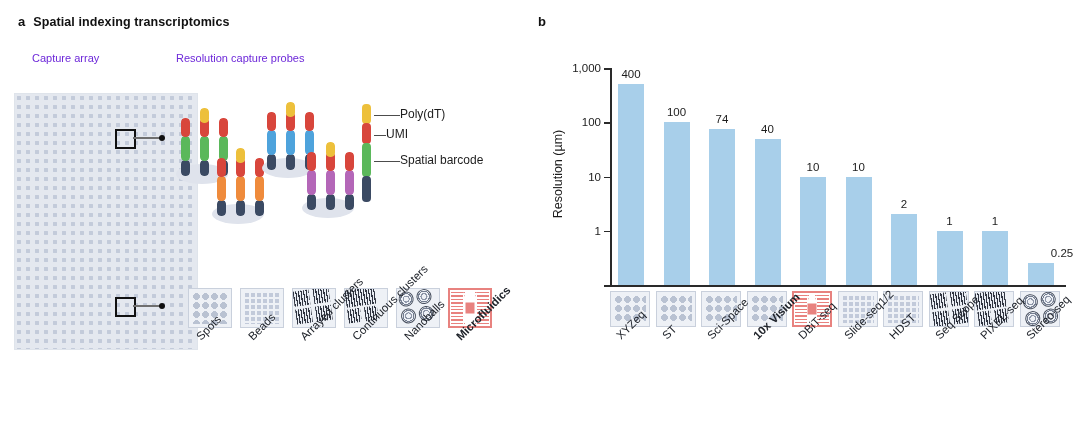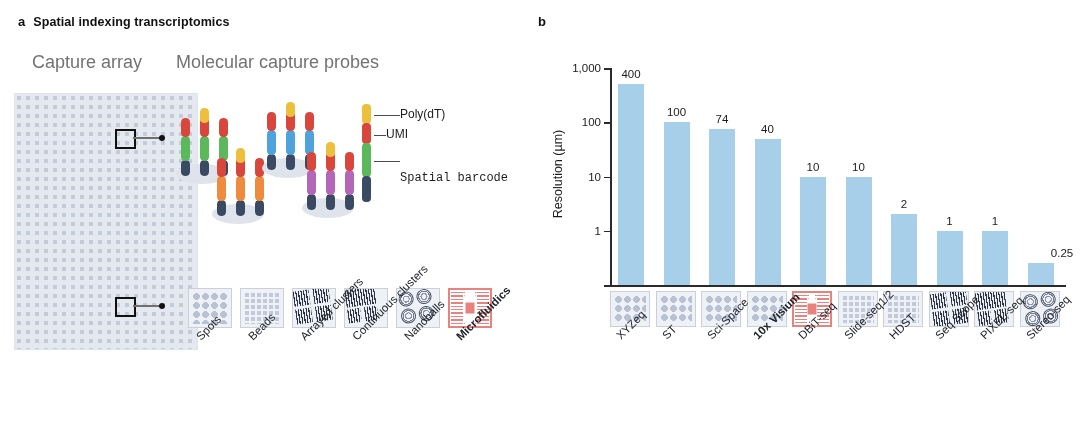--- a/index.html
+++ b/index.html
@@ -9,21 +9,21 @@
     color:#1a1a1a;
   }
   .panel{position:absolute;top:0;height:441px;}
   #panel-a{left:0;width:520px;}
   #panel-b{left:520px;width:560px;}
 
   .panel-head{position:absolute;top:14px;left:18px;display:flex;align-items:baseline;gap:8px;}
   .panel-letter{font-size:13px;font-weight:bold;color:#111;}
   .panel-title{font-size:12.5px;font-weight:bold;color:#111;letter-spacing:.1px;}
 
-  .sub-label{position:absolute;font-size:18px;color:#737373;}
+  .sub-label{position:absolute;font-size:11px;color:#6d28d9;}
 
   
   #capture-array{
     position:absolute;left:14px;top:93px;width:182px;height:255px;
     background:#e4e8ef;
     background-image:radial-gradient(circle at 4px 4px, #c3cbda 2.1px, rgba(0,0,0,0) 2.4px);
     background-size:9px 9px;
     border:1px solid #dfe4eb;
   }
   .callout-box{position:absolute;width:17px;height:16px;border:2px solid #111;background:transparent;}
@@ -83,21 +83,21 @@
 <body>
 
 <div class="panel" id="panel-a">
 
   <div class="panel-head">
     <span class="panel-letter">a</span>
     <span class="panel-title">Spatial indexing transcriptomics</span>
   </div>
 
   <div class="sub-label" style="left:32px;top:52px;">Capture array</div>
-  <div class="sub-label" style="left:176px;top:52px;">Molecular capture probes</div>
+  <div class="sub-label" style="left:176px;top:52px;">Resolution capture probes</div>
 
   <div id="capture-array"></div>
 
   <div class="callout-box" style="left:115px;top:129px;"></div>
   <div class="callout-line" style="left:133px;top:137px;width:28px;"></div>
   <div class="callout-dot" style="left:159px;top:135px;"></div>
 
   <div class="callout-box" style="left:115px;top:297px;"></div>
   <div class="callout-line" style="left:133px;top:305px;width:28px;"></div>
   <div class="callout-dot" style="left:159px;top:303px;"></div>
@@ -185,21 +185,21 @@
         <div style="position:absolute;left:10px;top:0px;width:9px;height:20px;background:#edc03b;border-radius:4px;"></div>
         <div style="position:absolute;left:10px;top:19px;width:9px;height:21px;background:#d8463c;border-radius:4px;"></div>
         <div style="position:absolute;left:10px;top:39px;width:9px;height:34px;background:#5bb85b;border-radius:4px;"></div>
         <div style="position:absolute;left:10px;top:72px;width:9px;height:26px;background:#3b4a63;border-radius:4px;"></div>
       </div>
       <div class="leg-line" style="left:22px;top:11px;width:26px;"></div>
       <div class="leg-row" style="left:48px;top:4px;width:110px;">Poly(dT)</div>
       <div class="leg-line" style="left:22px;top:31px;width:12px;"></div>
       <div class="leg-row" style="left:34px;top:24px;width:110px;">UMI</div>
       <div class="leg-line" style="left:22px;top:57px;width:26px;"></div>
-      <div class="leg-row" style="left:48px;top:68px;width:110px;font-family:Liberation Mono, monospace;">Spatial barcode</div>
+      <div class="leg-row" style="left:48px;top:50px;width:110px;">Spatial barcode</div>
     </div>
 
   <div id="array-thumbs">
       <div class="thumb" style="left: 188px; top: 288px; position: absolute;">
         <div class="dots"></div>
       </div>
       <div class="thumb" style="background: rgb(238, 241, 246); left: 240px; top: 288px; position: absolute;">
         <div class="dots small"></div>
       </div>
       <div class="thumb" style="left: 292px; top: 288px; position: absolute;">

